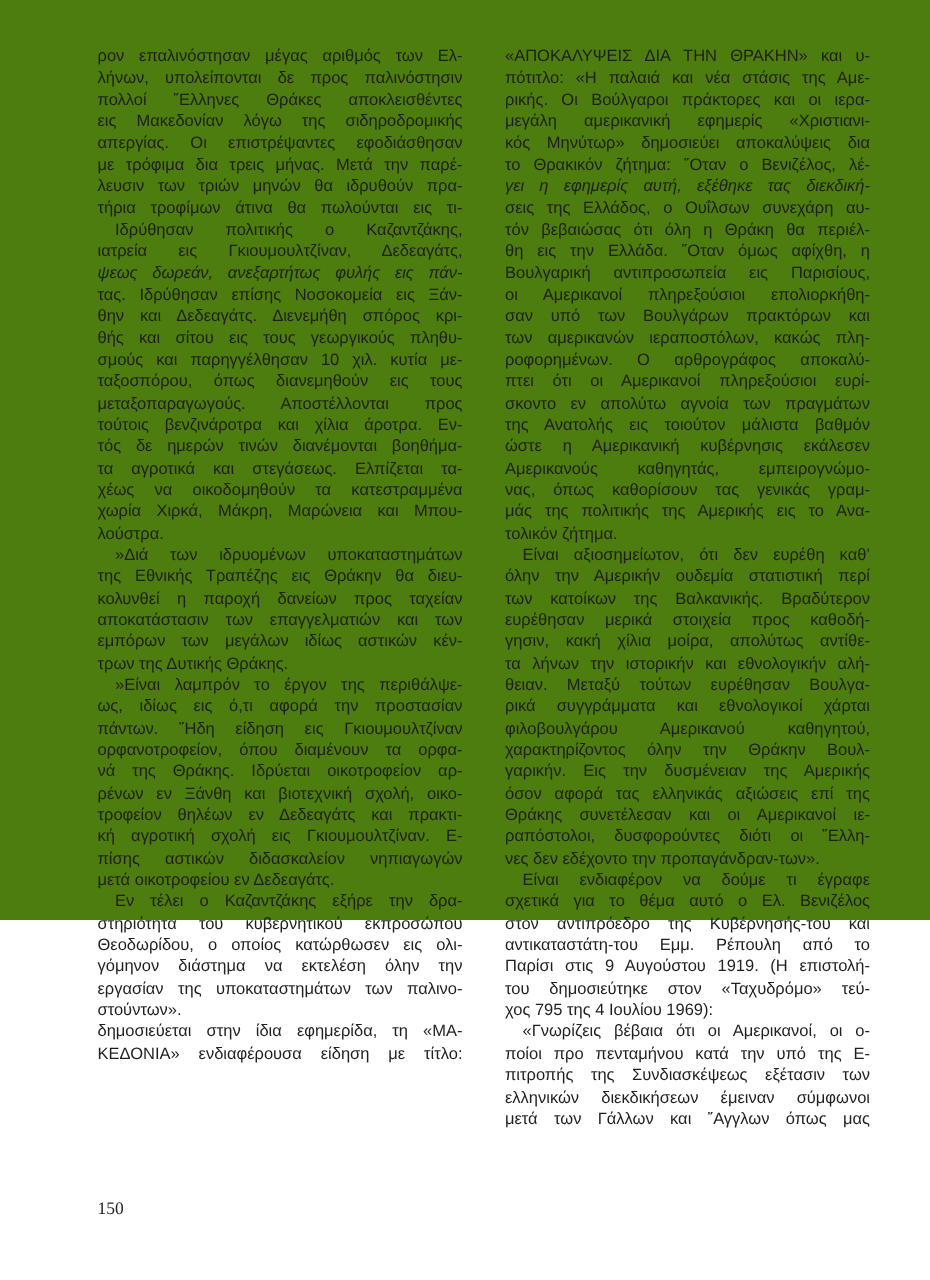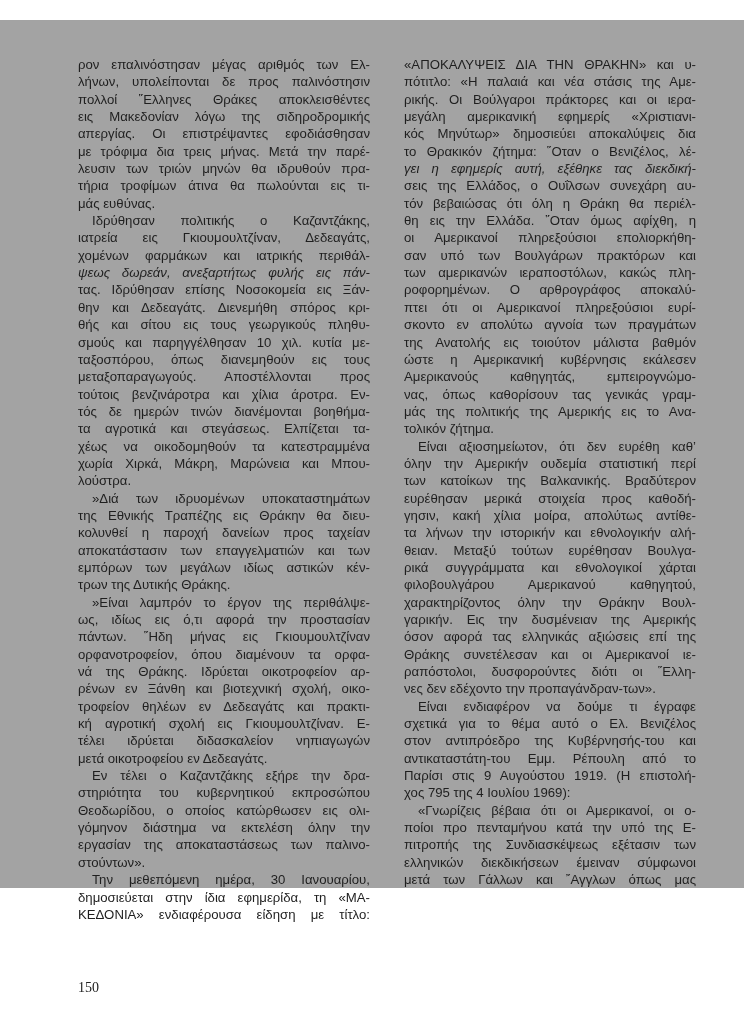--- a/index.html
+++ b/index.html
@@ -1,17 +1,17 @@
 <!DOCTYPE html>
 <html><head>
 <meta charset="utf-8">
 <style>
   html, body { margin: 0; padding: 0; background: #ffffff; }
   body { width: 744px; height: 1024px; position: relative; overflow: hidden; }
-  .page { position: absolute; left: 0; top: 0; width: 744px; height: 868px; background: #a3a3a3; margin-top: 20px; }
+  .page { position: absolute; left: 0; top: 0; width: 744px; height: 736px; background: #4d7c0f; }
   .col {
     position: absolute; top: 36px; width: 292px;
     font-family: "Liberation Sans", sans-serif;
     font-size: 13.2px; line-height: 17.35px; color: #1f1f1f;
   }
   .col.left { left: 78px; }
   .col.right { left: 404px; }
   .line { display: block; white-space: nowrap; text-align: justify; text-align-last: justify; height: 17.35px; overflow: visible; }
   .line.last { text-align-last: left; }
   .line.indent { padding-left: 14px; }
@@ -26,24 +26,22 @@
 <div class="page">
   <div class="col left">
       <span class="line" style="text-align-last: justify;">ρον επαλινόστησαν μέγας αριθμός των Ελ-</span>
       <span class="line" style="text-align-last: justify;">λήνων, υπολείπονται δε προς παλινόστησιν</span>
       <span class="line" style="text-align-last: justify;">πολλοί ῞Ελληνες Θράκες αποκλεισθέντες</span>
       <span class="line" style="text-align-last: justify;">εις Μακεδονίαν λόγω της σιδηροδρομικής</span>
       <span class="line" style="text-align-last: justify;">απεργίας. Οι επιστρέψαντες εφοδιάσθησαν</span>
       <span class="line" style="text-align-last: justify;">με τρόφιμα δια τρεις μήνας. Μετά την παρέ-</span>
       <span class="line" style="text-align-last: justify;">λευσιν των τριών μηνών θα ιδρυθούν πρα-</span>
       <span class="line" style="text-align-last: justify;">τήρια τροφίμων άτινα θα πωλούνται εις τι-</span>
-      <span class="line last">μάς ευθύνας.</span>
       <span class="line indent" style="text-align-last: justify;">Ιδρύθησαν πολιτικής ο Καζαντζάκης,</span>
       <span class="line" style="text-align-last: justify;">ιατρεία εις Γκιουμουλτζίναν, Δεδεαγάτς,</span>
-      <span class="line" style="text-align-last: justify;">χομένων φαρμάκων και ιατρικής περιθάλ-</span>
       <span class="line" style="text-align-last: justify; font-style: italic;">ψεως δωρεάν, ανεξαρτήτως φυλής εις πάν-</span>
       <span class="line" style="text-align-last: justify;">τας. Ιδρύθησαν επίσης Νοσοκομεία εις Ξάν-</span>
       <span class="line" style="text-align-last: justify;">θην και Δεδεαγάτς. Διενεμήθη σπόρος κρι-</span>
       <span class="line" style="text-align-last: justify;">θής και σίτου εις τους γεωργικούς πληθυ-</span>
       <span class="line" style="text-align-last: justify;">σμούς και παρηγγέλθησαν 10 χιλ. κυτία με-</span>
       <span class="line" style="text-align-last: justify;">ταξοσπόρου, όπως διανεμηθούν εις τους</span>
       <span class="line" style="text-align-last: justify;">μεταξοπαραγωγούς. Αποστέλλονται προς</span>
       <span class="line" style="text-align-last: justify;">τούτοις βενζινάροτρα και χίλια άροτρα. Εν-</span>
       <span class="line" style="text-align-last: justify;">τός δε ημερών τινών διανέμονται βοηθήμα-</span>
       <span class="line" style="text-align-last: justify;">τα αγροτικά και στεγάσεως. Ελπίζεται τα-</span>
@@ -51,49 +49,49 @@
       <span class="line" style="text-align-last: justify;">χωρία Χιρκά, Μάκρη, Μαρώνεια και Μπου-</span>
       <span class="line last">λούστρα.</span>
       <span class="line indent" style="text-align-last: justify;">»Διά των ιδρυομένων υποκαταστημάτων</span>
       <span class="line" style="text-align-last: justify;">της Εθνικής Τραπέζης εις Θράκην θα διευ-</span>
       <span class="line" style="text-align-last: justify;">κολυνθεί η παροχή δανείων προς ταχείαν</span>
       <span class="line" style="text-align-last: justify;">αποκατάστασιν των επαγγελματιών και των</span>
       <span class="line" style="text-align-last: justify;">εμπόρων των μεγάλων ιδίως αστικών κέν-</span>
       <span class="line last">τρων της Δυτικής Θράκης.</span>
       <span class="line indent" style="text-align-last: justify;">»Είναι λαμπρόν το έργον της περιθάλψε-</span>
       <span class="line" style="text-align-last: justify;">ως, ιδίως εις ό,τι αφορά την προστασίαν</span>
-      <span class="line" style="text-align-last: justify;">πάντων. ῞Ηδη μήνας εις Γκιουμουλτζίναν</span>
+      <span class="line" style="text-align-last: justify;">πάντων. ῞Ηδη είδηση εις Γκιουμουλτζίναν</span>
       <span class="line" style="text-align-last: justify;">ορφανοτροφείον, όπου διαμένουν τα ορφα-</span>
       <span class="line" style="text-align-last: justify;">νά της Θράκης. Ιδρύεται οικοτροφείον αρ-</span>
       <span class="line" style="text-align-last: justify;">ρένων εν Ξάνθη και βιοτεχνική σχολή, οικο-</span>
       <span class="line" style="text-align-last: justify;">τροφείον θηλέων εν Δεδεαγάτς και πρακτι-</span>
       <span class="line" style="text-align-last: justify;">κή αγροτική σχολή εις Γκιουμουλτζίναν. Ε-</span>
-      <span class="line" style="text-align-last: justify;">τέλει ιδρύεται διδασκαλείον νηπιαγωγών</span>
+      <span class="line" style="text-align-last: justify;">πίσης αστικών διδασκαλείον νηπιαγωγών</span>
       <span class="line last">μετά οικοτροφείου εν Δεδεαγάτς.</span>
       <span class="line indent" style="text-align-last: justify;">Εν τέλει ο Καζαντζάκης εξήρε την δρα-</span>
       <span class="line" style="text-align-last: justify;">στηριότητα του κυβερνητικού εκπροσώπου</span>
       <span class="line" style="text-align-last: justify;">Θεοδωρίδου, ο οποίος κατώρθωσεν εις ολι-</span>
       <span class="line" style="text-align-last: justify;">γόμηνον διάστημα να εκτελέση όλην την</span>
-      <span class="line" style="text-align-last: justify;">εργασίαν της αποκαταστάσεως των παλινο-</span>
+      <span class="line" style="text-align-last: justify;">εργασίαν της υποκαταστημάτων των παλινο-</span>
       <span class="line last">στούντων».</span>
-      <span class="line indent" style="text-align-last: justify;">Την μεθεπόμενη ημέρα, 30 Ιανουαρίου,</span>
       <span class="line" style="text-align-last: justify;">δημοσιεύεται στην ίδια εφημερίδα, τη «ΜΑ-</span>
       <span class="line" style="text-align-last: justify;">ΚΕΔΟΝΙΑ» ενδιαφέρουσα είδηση με τίτλο:</span>
     </div>
   <div class="col right">
       <span class="line" style="text-align-last: justify;">«ΑΠΟΚΑΛΥΨΕΙΣ ΔΙΑ ΤΗΝ ΘΡΑΚΗΝ» και υ-</span>
       <span class="line" style="text-align-last: justify;">πότιτλο: «Η παλαιά και νέα στάσις της Αμε-</span>
       <span class="line" style="text-align-last: justify;">ρικής. Οι Βούλγαροι πράκτορες και οι ιερα-</span>
       <span class="line" style="text-align-last: justify;">μεγάλη αμερικανική εφημερίς «Χριστιανι-</span>
       <span class="line" style="text-align-last: justify;">κός Μηνύτωρ» δημοσιεύει αποκαλύψεις δια</span>
       <span class="line" style="text-align-last: justify;">το Θρακικόν ζήτημα: ῞Οταν ο Βενιζέλος, λέ-</span>
       <span class="line" style="text-align-last: justify; font-style: italic;">γει η εφημερίς αυτή, εξέθηκε τας διεκδική-</span>
       <span class="line" style="text-align-last: justify;">σεις της Ελλάδος, ο Ουΐλσων συνεχάρη αυ-</span>
       <span class="line" style="text-align-last: justify;">τόν βεβαιώσας ότι όλη η Θράκη θα περιέλ-</span>
       <span class="line" style="text-align-last: justify;">θη εις την Ελλάδα. ῞Οταν όμως αφίχθη, η</span>
+      <span class="line" style="text-align-last: justify;">Βουλγαρική αντιπροσωπεία εις Παρισίους,</span>
       <span class="line" style="text-align-last: justify;">οι Αμερικανοί πληρεξούσιοι επολιορκήθη-</span>
       <span class="line" style="text-align-last: justify;">σαν υπό των Βουλγάρων πρακτόρων και</span>
       <span class="line" style="text-align-last: justify;">των αμερικανών ιεραποστόλων, κακώς πλη-</span>
       <span class="line" style="text-align-last: justify;">ροφορημένων. Ο αρθρογράφος αποκαλύ-</span>
       <span class="line" style="text-align-last: justify;">πτει ότι οι Αμερικανοί πληρεξούσιοι ευρί-</span>
       <span class="line" style="text-align-last: justify;">σκοντο εν απολύτω αγνοία των πραγμάτων</span>
       <span class="line" style="text-align-last: justify;">της Ανατολής εις τοιούτον μάλιστα βαθμόν</span>
       <span class="line" style="text-align-last: justify;">ώστε η Αμερικανική κυβέρνησις εκάλεσεν</span>
       <span class="line" style="text-align-last: justify;">Αμερικανούς καθηγητάς, εμπειρογνώμο-</span>
       <span class="line" style="text-align-last: justify;">νας, όπως καθορίσουν τας γενικάς γραμ-</span>
@@ -112,20 +110,21 @@
       <span class="line" style="text-align-last: justify;">γαρικήν. Εις την δυσμένειαν της Αμερικής</span>
       <span class="line" style="text-align-last: justify;">όσον αφορά τας ελληνικάς αξιώσεις επί της</span>
       <span class="line" style="text-align-last: justify;">Θράκης συνετέλεσαν και οι Αμερικανοί ιε-</span>
       <span class="line" style="text-align-last: justify;">ραπόστολοι, δυσφορούντες διότι οι ῞Ελλη-</span>
       <span class="line last">νες δεν εδέχοντο την προπαγάνδραν-των».</span>
       <span class="line indent" style="text-align-last: justify;">Είναι ενδιαφέρον να δούμε τι έγραφε</span>
       <span class="line" style="text-align-last: justify;">σχετικά για το θέμα αυτό ο Ελ. Βενιζέλος</span>
       <span class="line" style="text-align-last: justify;">στον αντιπρόεδρο της Κυβέρνησής-του και</span>
       <span class="line" style="text-align-last: justify;">αντικαταστάτη-του Εμμ. Ρέπουλη από το</span>
       <span class="line" style="text-align-last: justify;">Παρίσι στις 9 Αυγούστου 1919. (Η επιστολή-</span>
+      <span class="line" style="text-align-last: justify;">του δημοσιεύτηκε στον «Ταχυδρόμο» τεύ-</span>
       <span class="line last">χος 795 της 4 Ιουλίου 1969):</span>
       <span class="line indent" style="text-align-last: justify;">«Γνωρίζεις βέβαια ότι οι Αμερικανοί, οι ο-</span>
       <span class="line" style="text-align-last: justify;">ποίοι προ πενταμήνου κατά την υπό της Ε-</span>
       <span class="line" style="text-align-last: justify;">πιτροπής της Συνδιασκέψεως εξέτασιν των</span>
       <span class="line" style="text-align-last: justify;">ελληνικών διεκδικήσεων έμειναν σύμφωνοι</span>
       <span class="line" style="text-align-last: justify;">μετά των Γάλλων και ῎Αγγλων όπως μας</span>
     </div>
   <div class="page-number">150</div>
 </div>
 

